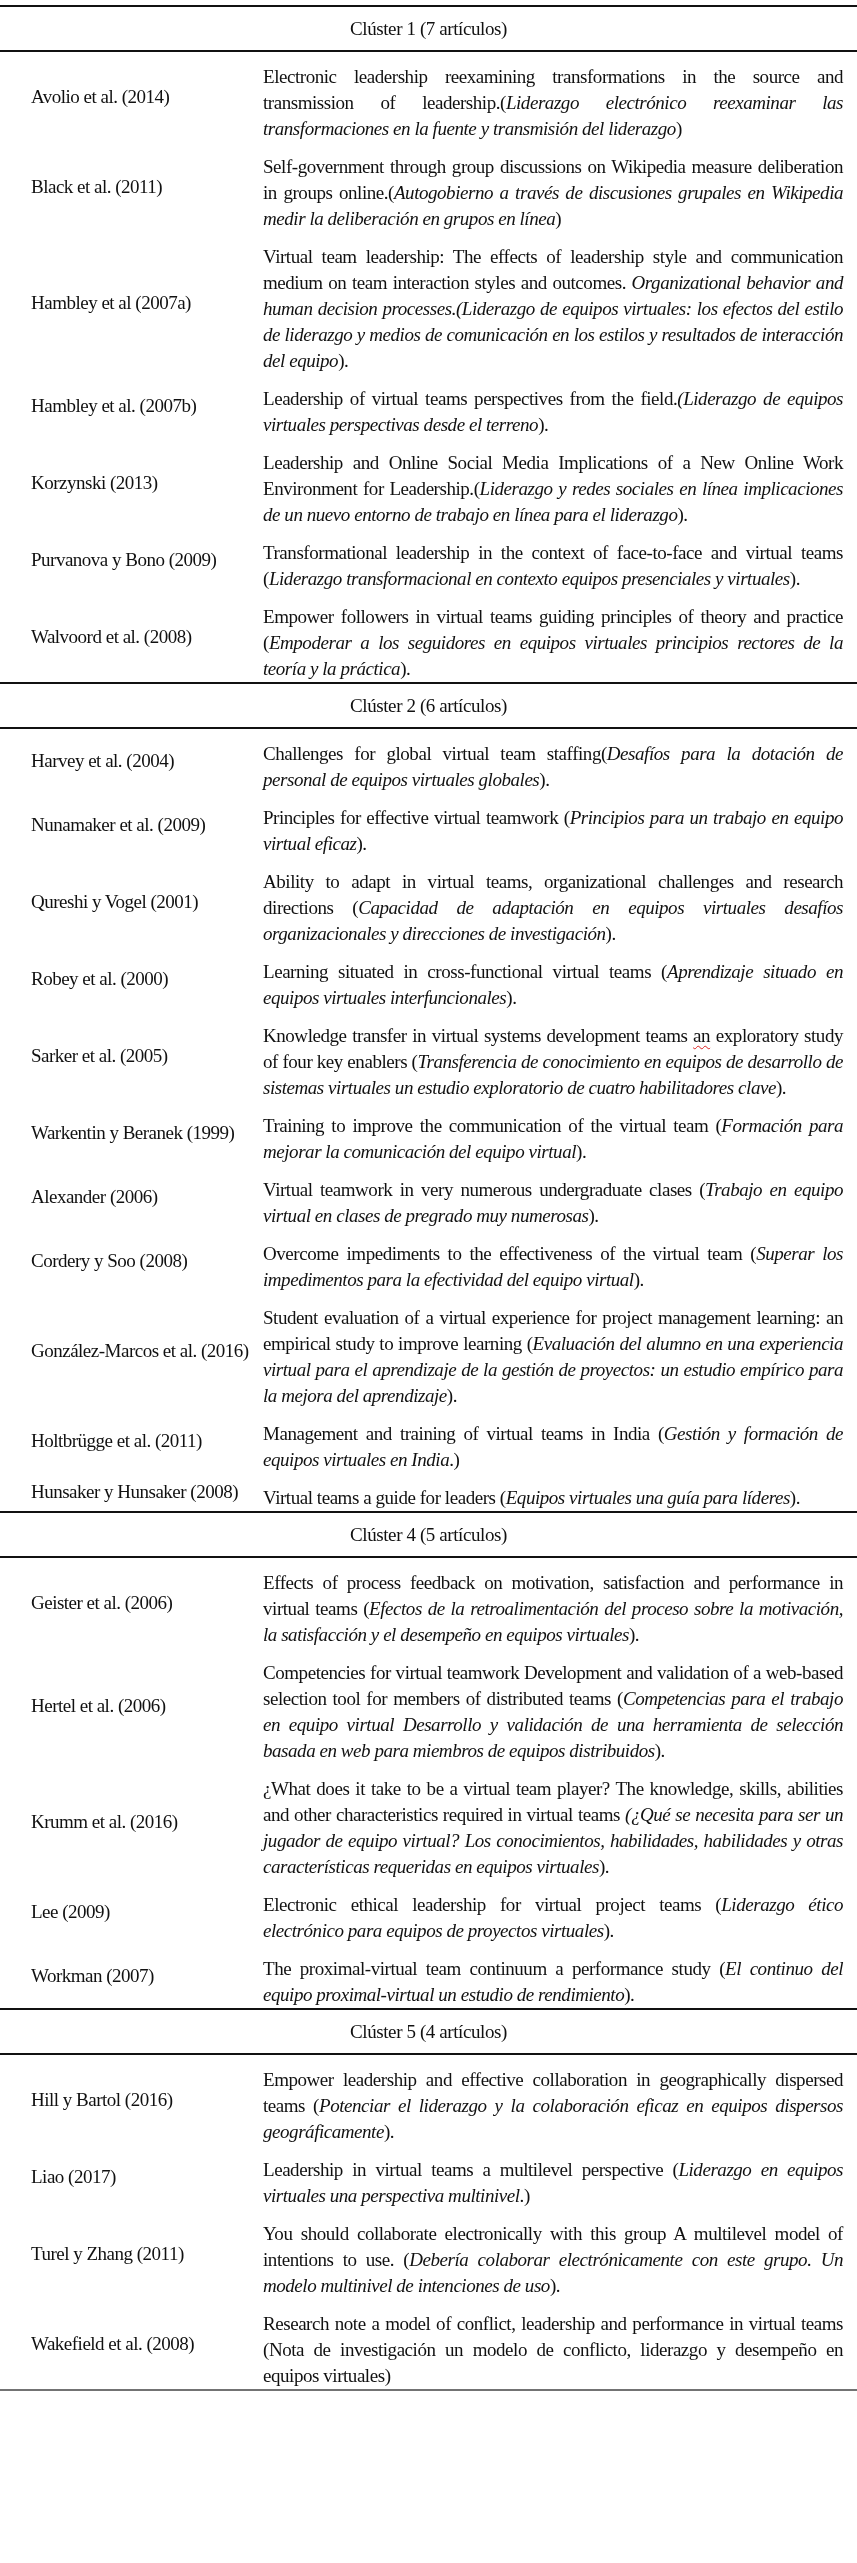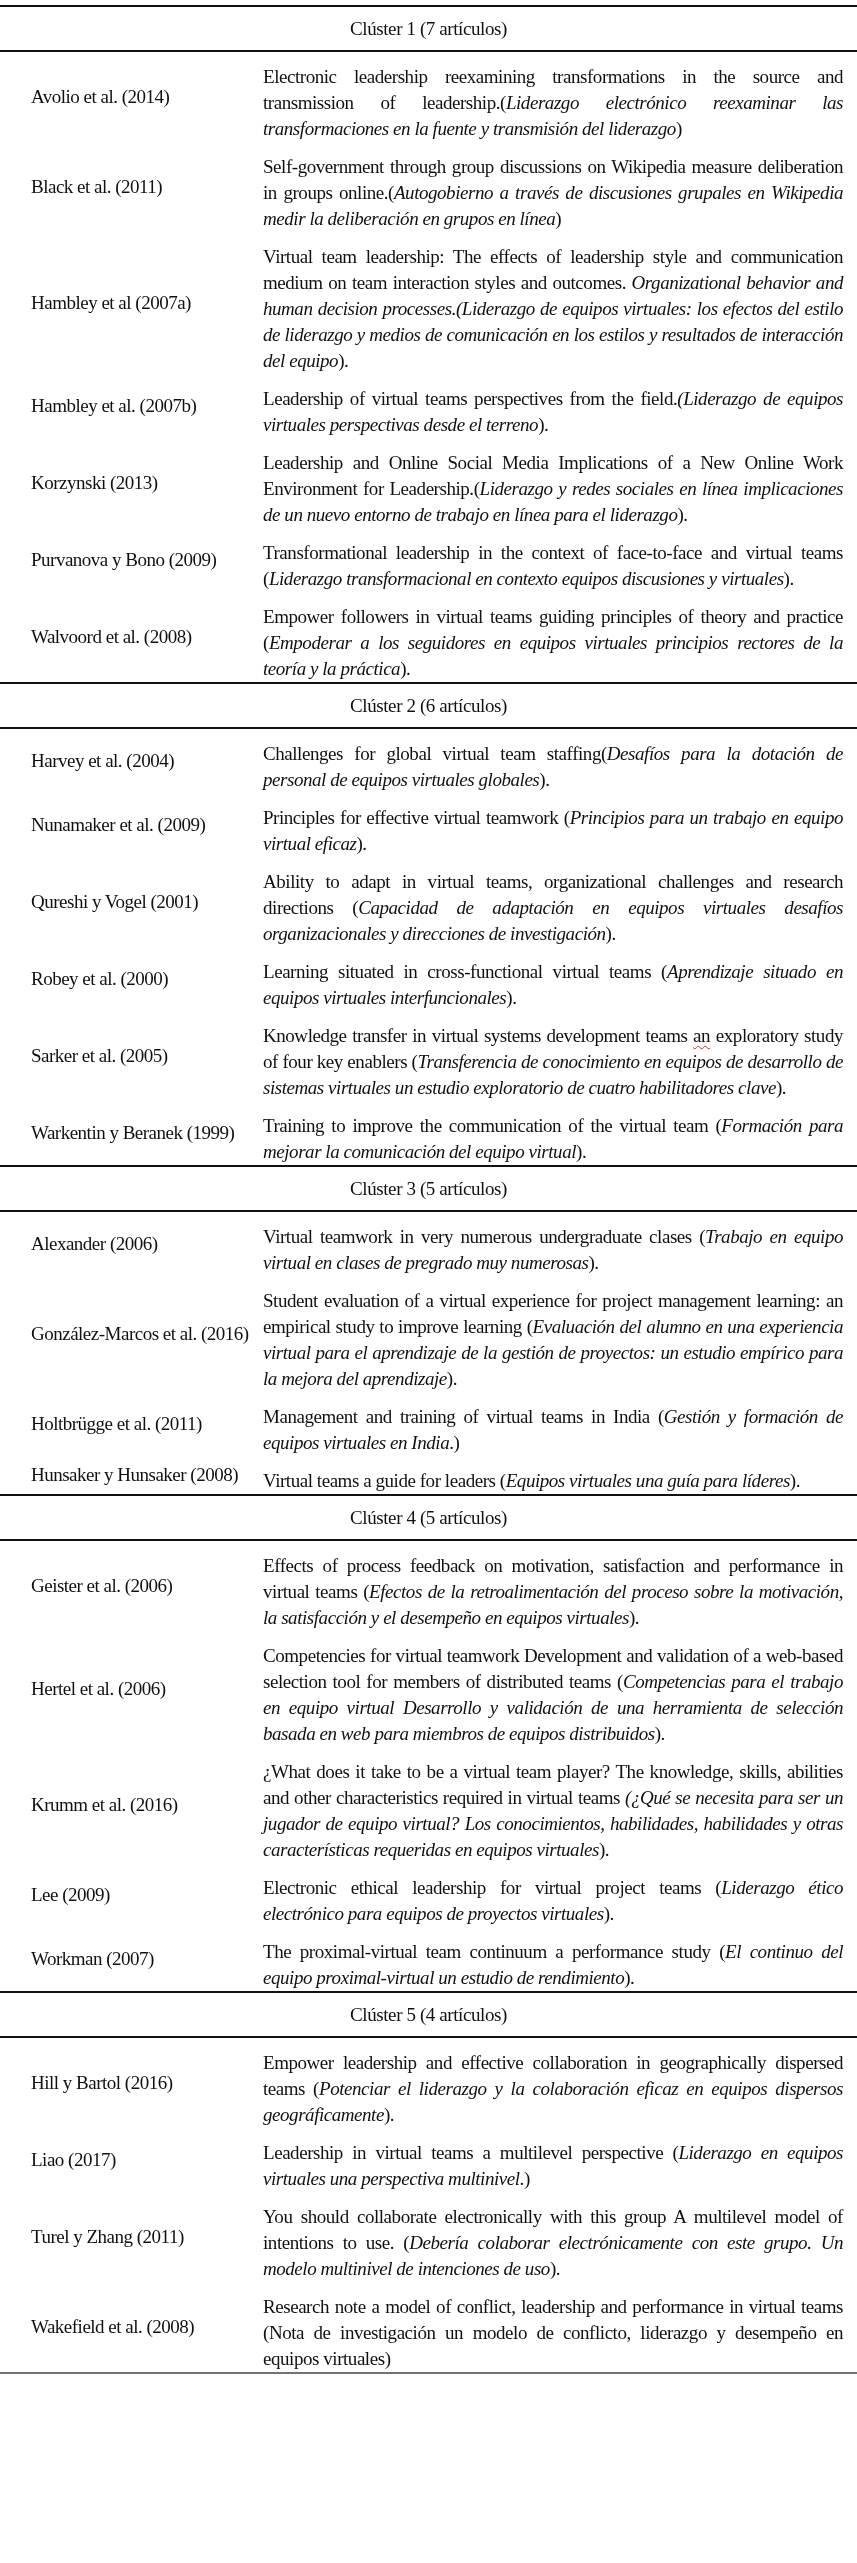--- a/index.html
+++ b/index.html
@@ -66,21 +66,21 @@
         <tr class="entry">
           <td class="author">Hambley et al. (2007b)</td>
           <td class="title"><span>Leadership of virtual teams perspectives from the field.</span><span class="es">(Liderazgo de equipos virtuales perspectivas desde el terreno</span><span>).</span></td>
         </tr>
         <tr class="entry">
           <td class="author">Korzynski (2013)</td>
           <td class="title"><span>Leadership and Online Social Media Implications of a New Online Work Environment for Leadership.(</span><span class="es">Liderazgo y redes sociales en línea implicaciones de un nuevo entorno de trabajo en línea para el liderazgo</span><span>).</span></td>
         </tr>
         <tr class="entry">
           <td class="author">Purvanova y Bono (2009)</td>
-          <td class="title"><span>Transformational leadership in the context of face-to-face and virtual teams (</span><span class="es">Liderazgo transformacional en contexto equipos discusiones y virtuales</span><span>).</span></td>
+          <td class="title"><span>Transformational leadership in the context of face-to-face and virtual teams (</span><span class="es">Liderazgo transformacional en contexto equipos presenciales y virtuales</span><span>).</span></td>
         </tr>
         <tr class="entry">
           <td class="author">Walvoord et al. (2008)</td>
           <td class="title"><span>Empower followers in virtual teams guiding principles of theory and practice (</span><span class="es">Empoderar a los seguidores en equipos virtuales principios rectores de la teoría y la práctica</span><span>).</span></td>
         </tr>
         <tr class="cluster-head">
           <td colspan="2">Clúster 2 (6 artículos)</td>
         </tr>
         <tr class="entry">
           <td class="author">Harvey et al. (2004)</td>
@@ -99,26 +99,27 @@
           <td class="title"><span>Learning situated in cross-functional virtual teams (</span><span class="es">Aprendizaje situado en equipos virtuales interfuncionales</span><span>).</span></td>
         </tr>
         <tr class="entry">
           <td class="author">Sarker et al. (2005)</td>
           <td class="title"><span>Knowledge transfer in virtual systems development teams </span><span class="squiggle">an</span><span> exploratory study of four key enablers (</span><span class="es">Transferencia de conocimiento en equipos de desarrollo de sistemas virtuales un estudio exploratorio de cuatro habilitadores clave</span><span>).</span></td>
         </tr>
         <tr class="entry">
           <td class="author">Warkentin y Beranek (1999)</td>
           <td class="title"><span>Training to improve the communication of the virtual team (</span><span class="es">Formación para mejorar la comunicación del equipo virtual</span><span>).</span></td>
         </tr>
-        <tr class="cluster-head">
-          <td colspan="2">Clúster 3 (5 artículos)</td>
-        </tr>
         <tr class="entry">
           <td class="author">Alexander (2006)</td>
           <td class="title"><span>Virtual teamwork in very numerous undergraduate clases (</span><span class="es">Trabajo en equipo virtual en clases de pregrado muy numerosas</span><span>).</span></td>
+        </tr>
+        <tr class="entry">
+          <td class="author">Cordery y Soo (2008)</td>
+          <td class="title"><span>Overcome impediments to the effectiveness of the virtual team (</span><span class="es">Superar los impedimentos para la efectividad del equipo virtual</span><span>).</span></td>
         </tr>
         <tr class="entry">
           <td class="author">González-Marcos et al. (2016)</td>
           <td class="title"><span>Student evaluation of a virtual experience for project management learning: an empirical study to improve learning (</span><span class="es">Evaluación del alumno en una experiencia virtual para el aprendizaje de la gestión de proyectos: un estudio empírico para la mejora del aprendizaje</span><span>).</span></td>
         </tr>
         <tr class="entry">
           <td class="author">Holtbrügge et al. (2011)</td>
           <td class="title"><span>Management and training of virtual teams in India (</span><span class="es">Gestión y formación de equipos virtuales en India</span><span>.)</span></td>
         </tr>
         <tr class="entry">

